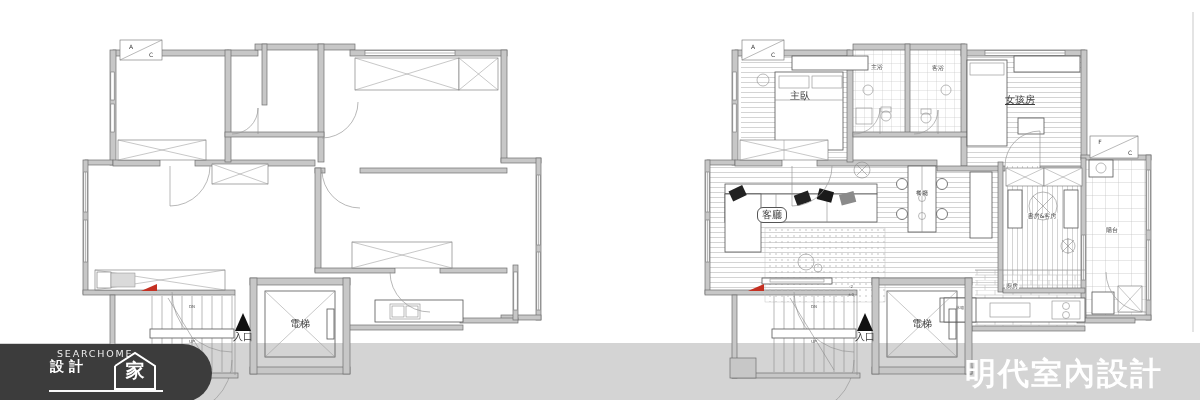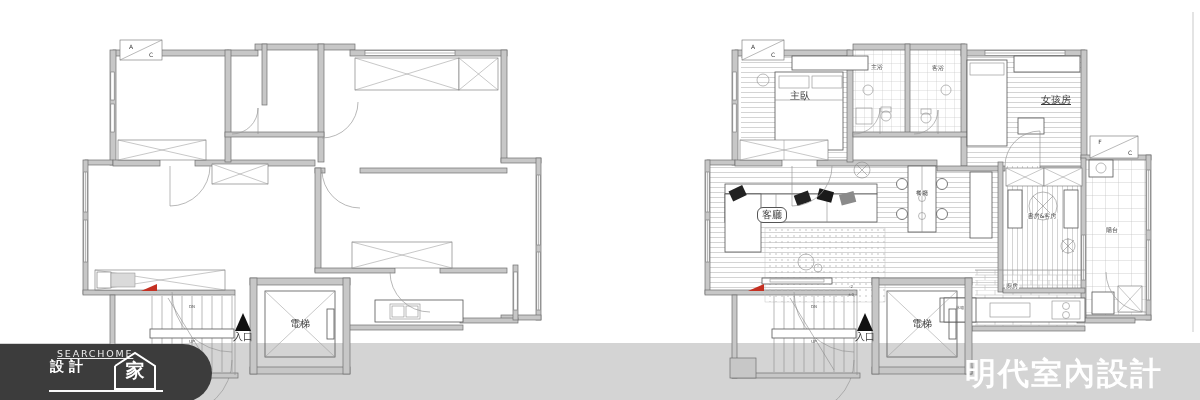--- a/index.html
+++ b/index.html
@@ -20,21 +20,21 @@
   .lbl{position:absolute;transform:translate(-50%,-50%);font-size:10px;color:#3c3c3c;
        white-space:nowrap;line-height:1;}
   .lbl-sm{font-size:6px;}
   .lbl-xs{font-size:4px;color:#555;}
   .bgw{background:rgba(255,255,255,.9);padding:0 1px;}
   .boxed{border:.5px solid #555;background:#fff;padding:2px 4px;}
   
   #logo-pill{position:absolute;left:-28px;top:344px;width:240px;height:58px;
              background:#3c3c3c;border-radius:0 29px 29px 0;}
   #logo-small{position:absolute;left:57px;top:348px;font-size:9.5px;letter-spacing:1.8px;
-              color:#ededed;text-decoration:underline;}
+              color:#ededed;}
   #logo-large{position:absolute;left:50px;top:358px;font-size:14px;letter-spacing:5px;
               color:#ffffff;font-weight:bold;}
   #logo-house{position:absolute;left:112px;top:350px;}
   #logo-house-char{position:absolute;left:135px;top:371px;transform:translate(-50%,-50%);
                    font-size:19px;color:#ffffff;font-weight:bold;}
   #logo-underline{position:absolute;left:49px;top:390px;width:114px;height:2px;background:#fafafa;}
   #designer-name{position:absolute;left:965px;top:353px;font-size:31px;font-weight:bold;
                  letter-spacing:2px;color:#ffffff;}
 </style>
 </head>
@@ -388,21 +388,21 @@
   <span class="lbl lbl-xs" style="left:192px;top:307px;">DN</span>
   <span class="lbl lbl-xs" style="left:192px;top:342px;">UP</span>
 
   <span class="lbl lbl-sm" style="left:753px;top:47px;">A</span>
   <span class="lbl lbl-sm" style="left:773px;top:55px;">C</span>
   <span class="lbl lbl-sm" style="left:1100px;top:142px;">F</span>
   <span class="lbl lbl-sm" style="left:1130px;top:153px;">C</span>
   <span class="lbl" style="left:800px;top:96px;">主臥</span>
   <span class="lbl lbl-sm bgw" style="left:877px;top:67px;">主浴</span>
   <span class="lbl lbl-sm bgw" style="left:938px;top:68px;">客浴</span>
-  <span class="lbl" style="left:1056px;top:100px;text-decoration:underline;">女孩房</span>
+  <span class="lbl" style="left:1020px;top:100px;text-decoration:underline;">女孩房</span>
   <span class="lbl boxed" style="left:772px;top:215px;border-radius:6px;">客廳</span>
   <span class="lbl lbl-sm bgw" style="left:922px;top:193px;">餐廳</span>
   <span class="lbl lbl-sm bgw" style="left:1042px;top:216px;">書房&amp;客房</span>
   <span class="lbl lbl-sm bgw" style="left:1112px;top:230px;">陽台</span>
   <span class="lbl lbl-sm bgw" style="left:1012px;top:286px;">廚房</span>
   <span class="lbl lbl-xs" style="left:960px;top:308px;">冰箱</span>
   <span class="lbl" style="left:922px;top:324px;">電梯</span>
   <span class="lbl" style="left:865px;top:337px;">入口</span>
   <span class="lbl lbl-xs" style="left:814px;top:307px;">DN</span>
   <span class="lbl lbl-xs" style="left:814px;top:342px;">UP</span>

